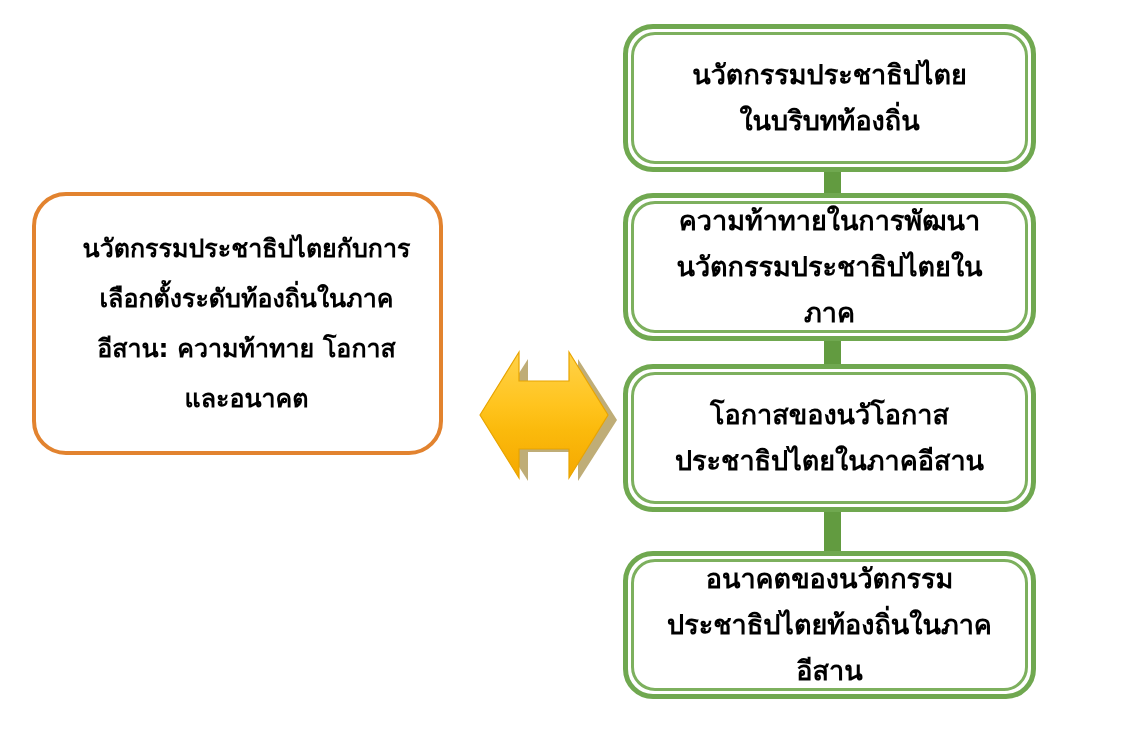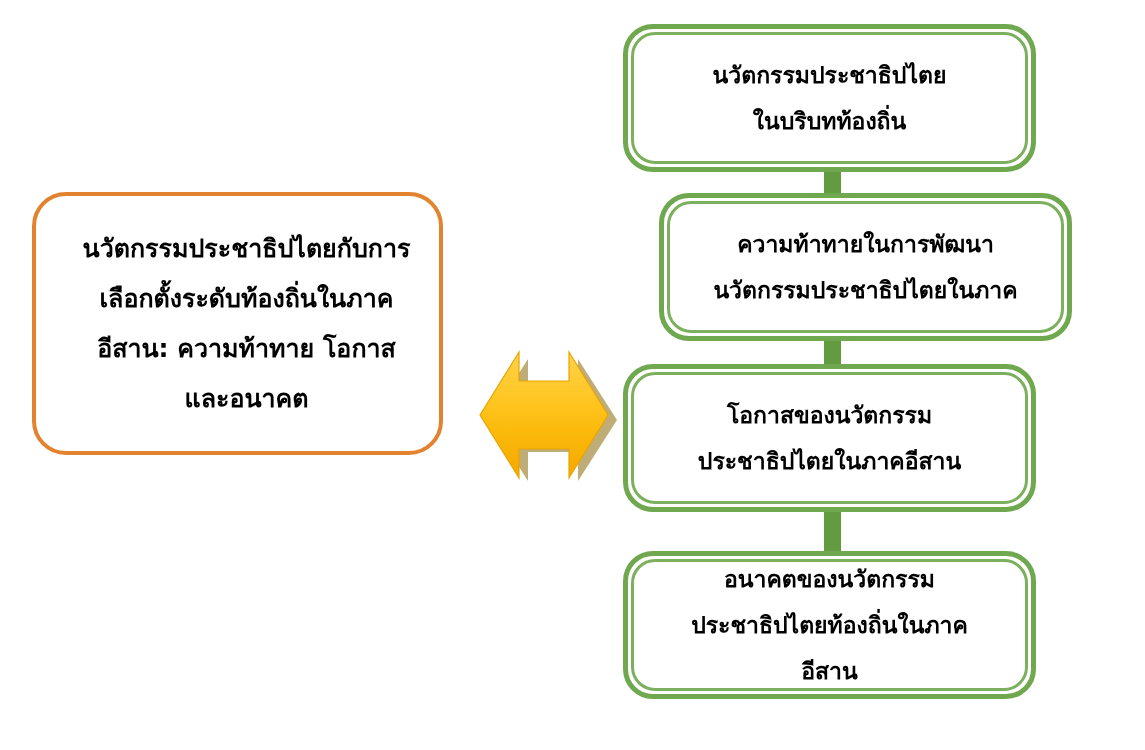--- a/index.html
+++ b/index.html
@@ -67,29 +67,29 @@
     border: 3px solid #7DB05E;
     border-radius: 24px;
     background: #ffffff;
     display: flex;
     align-items: center;
     justify-content: center;
   }
   .gbox .txt {
     width: 340px;
     text-align: center;
-    font-size: 23px;
+    font-size: 27px;
     line-height: 46px;
     font-weight: 700;
     color: #000000;
     white-space: pre-line;
   }
 
   #gbox-0 { top: 24px;  height: 148px; }
-  #gbox-1 { top: 193px; height: 148px; margin-left: 36px; }
+  #gbox-1 { top: 193px; height: 148px; }
   #gbox-2 { top: 364px; height: 148px; }
   #gbox-3 { top: 551px; height: 148px; }
 
   
   .connector {
     position: absolute;
     left: 824px;
     width: 17px;
     background: #629B40;
   }
@@ -151,21 +151,21 @@
 
   <div class="gbox" id="gbox-1">
     <div class="inner">
       <div class="txt">ความท้าทายในการพัฒนา
 นวัตกรรมประชาธิปไตยในภาค</div>
     </div>
   </div>
 
   <div class="gbox" id="gbox-2">
     <div class="inner">
-      <div class="txt">โอกาสของนวัตกรรม
+      <div class="txt">โอกาสของนวัโอกาส
 ประชาธิปไตยในภาคอีสาน</div>
     </div>
   </div>
 
   <div class="gbox" id="gbox-3">
     <div class="inner">
       <div class="txt">อนาคตของนวัตกรรม
 ประชาธิปไตยท้องถิ่นในภาค
 อีสาน</div>
     </div>

